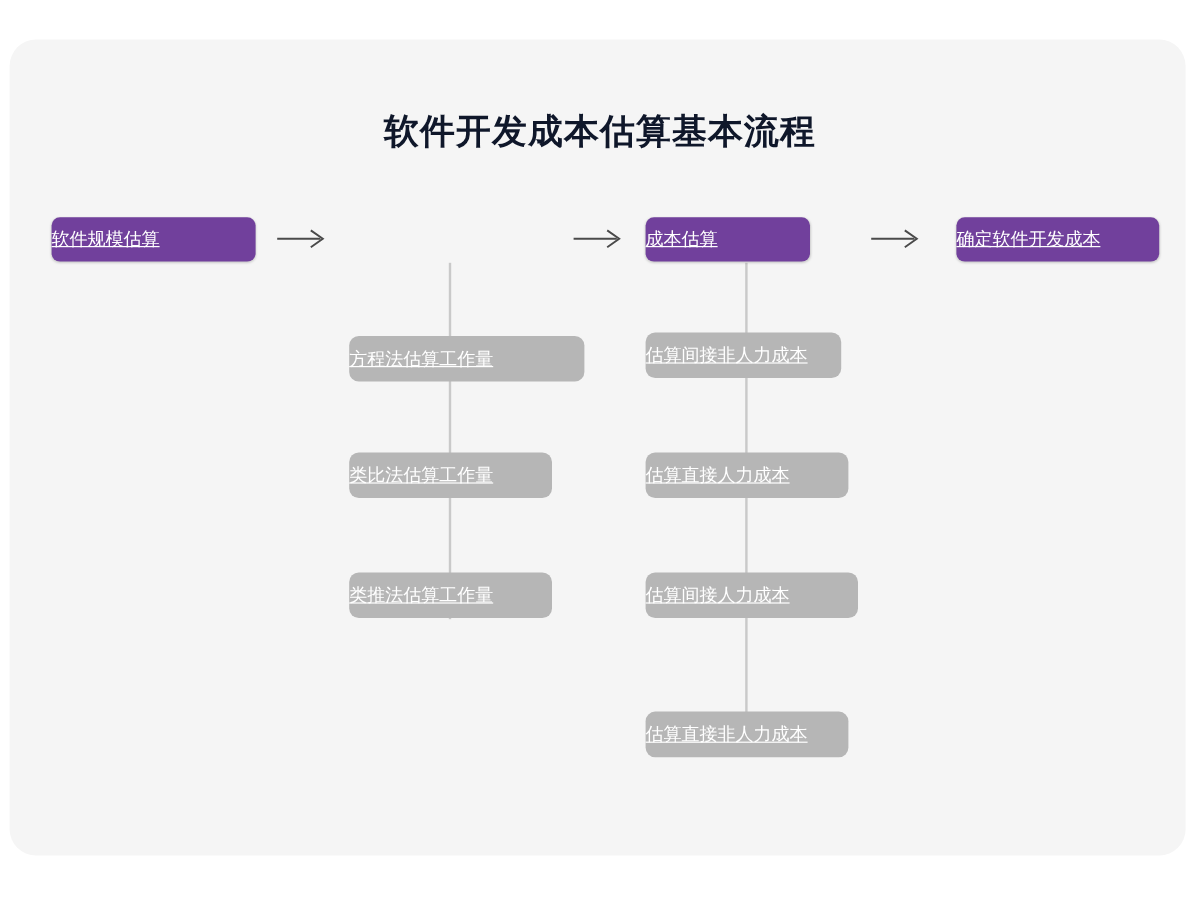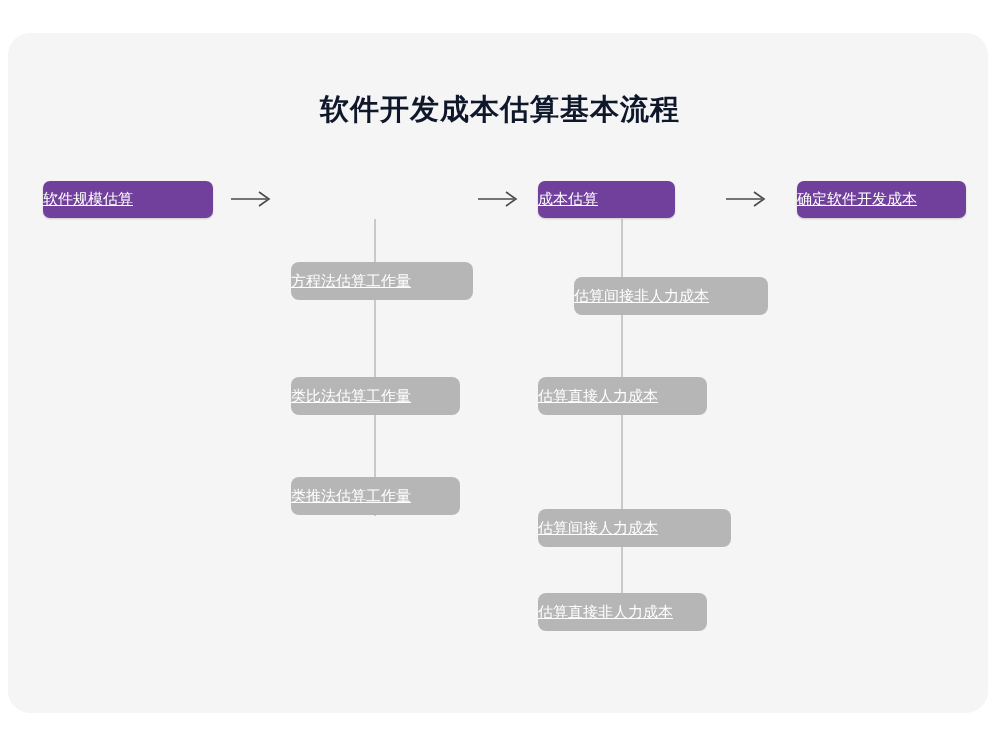--- a/index.html
+++ b/index.html
@@ -126,41 +126,41 @@
     </svg>
   </div>
 
   <div class="arrow" style="left:724px; top:188px;">
     <svg width="46" height="22" viewBox="0 0 46 22">
       <path d="M2 11 H38" stroke="#4a4a4a" stroke-width="1.6" fill="none"></path>
       <path d="M30 4 L40 11 L30 18" stroke="#4a4a4a" stroke-width="1.6" fill="none"></path>
     </svg>
   </div>
 
-  <div class="node sub" style="left:291px; top:262px; width:182px;">
+  <div class="node sub" style="left:291px; top:280px; width:196px;">
     <span>方程法估算工作量</span>
   </div>
 
   <div class="node sub" style="left:291px; top:377px; width:169px;">
     <span>类比法估算工作量</span>
   </div>
 
   <div class="node sub" style="left:291px; top:477px; width:169px;">
     <span>类推法估算工作量</span>
   </div>
 
-  <div class="node sub" style="left:538px; top:277px; width:194px;margin-left:36px;">
+  <div class="node sub" style="left:538px; top:277px; width:163px;">
     <span>估算间接非人力成本</span>
   </div>
 
   <div class="node sub" style="left:538px; top:377px; width:169px;">
     <span>估算直接人力成本</span>
   </div>
 
-  <div class="node sub" style="left:538px; top:477px; width:193px;margin-top:32px;">
+  <div class="node sub" style="left:538px; top:477px; width:177px;">
     <span>估算间接人力成本</span>
   </div>
 
   <div class="node sub" style="left:538px; top:580px; width:169px;margin-top:13px;">
     <span>估算直接非人力成本</span>
   </div>
 
 </div>
 
 </body></html>

